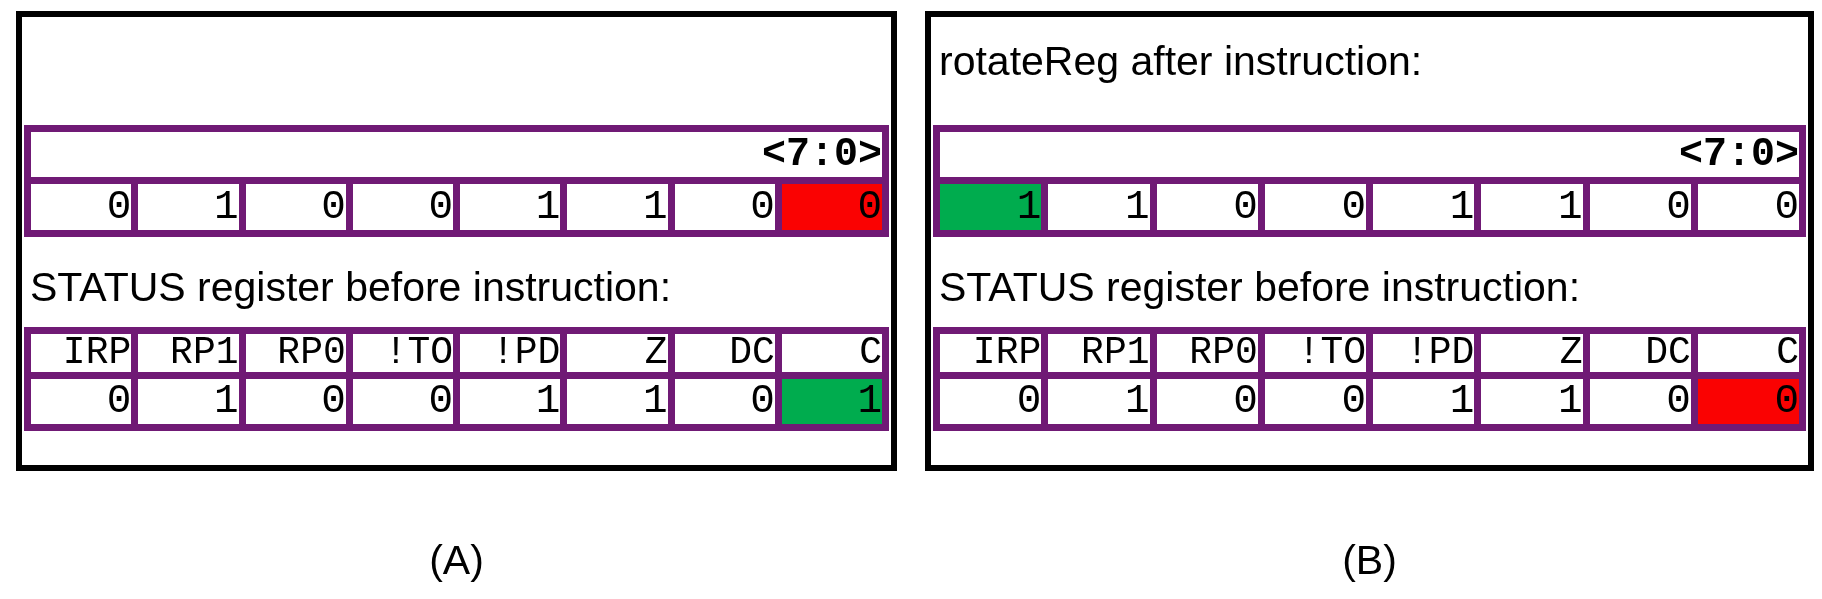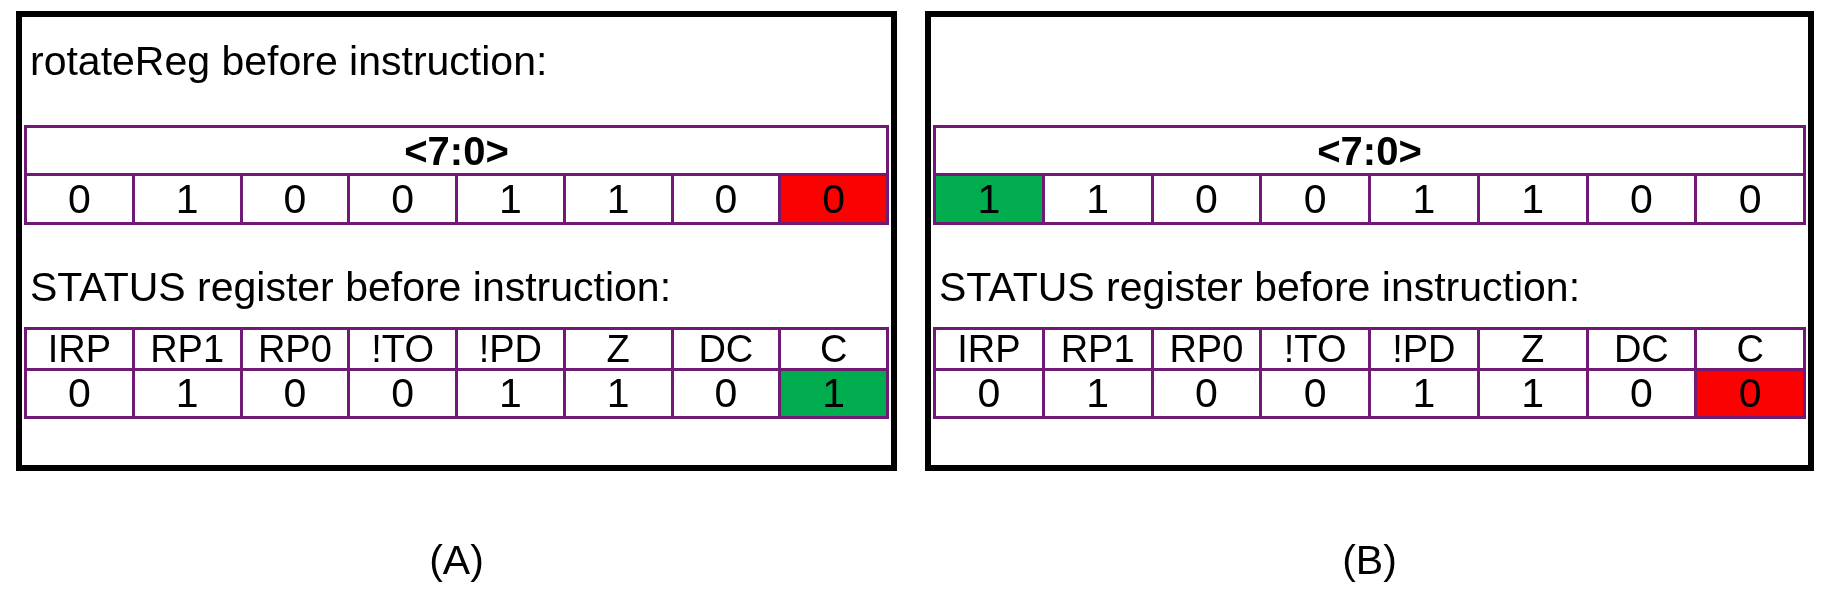--- a/index.html
+++ b/index.html
@@ -17,38 +17,37 @@
     position:absolute;left:8px;top:22px;font-size:41px;line-height:1.1;
     white-space:nowrap;letter-spacing:0px;
   }
   .stitle{top:248px;text-align:right;}
   table{
     position:absolute;left:2px;width:calc(100% - 4px);
     border-collapse:collapse;table-layout:fixed;background:#fff;
   }
   .regtbl{top:108px;}
   .sttbl{top:310px;}
-  th,td{border:3px solid #701a75;text-align:center;padding:0;line-height:1;overflow:hidden;}
+  th,td{border:7px solid #701a75;text-align:right;padding:0;line-height:1;overflow:hidden;font-family:Liberation Mono, monospace;}
   .rhead th{font-size:40px;font-weight:bold;height:45px;}
   .bits td{font-size:41px;font-weight:normal;height:46px;}
   .shead th{font-size:38px;font-weight:normal;height:31px;}
   .sbits td{font-size:41px;height:45px;}
   .caption{
     position:absolute;top:538px;font-size:41px;text-align:center;line-height:1.1;
   }
   .cap-a{left:16px;width:881px;}
   .cap-b{left:925px;width:889px;}
 </style>
 </head>
 <body>
 
 <div class="stage">
 
   <div class="panel panel-a">
-    <div class="ptitle">rotateReg before instruction:</div>
 
     <table class="regtbl">
       <tbody>
         <tr class="rhead">
           <th colspan="8">&lt;7:0&gt;</th>
         </tr>
         <tr class="bits">
           <td>0</td>
           <td>1</td>
           <td>0</td>
@@ -83,20 +82,21 @@
           <td>1</td>
           <td>1</td>
           <td>0</td>
           <td style="background: rgb(0, 172, 78);">1</td>
         </tr>
       </tbody>
     </table>
   </div>
 
   <div class="panel panel-b">
+    <div class="ptitle">rotateReg after instruction:</div>
 
     <table class="regtbl">
       <tbody>
         <tr class="rhead">
           <th colspan="8">&lt;7:0&gt;</th>
         </tr>
         <tr class="bits">
           <td style="background: rgb(0, 172, 78);">1</td>
           <td>1</td>
           <td>0</td>

